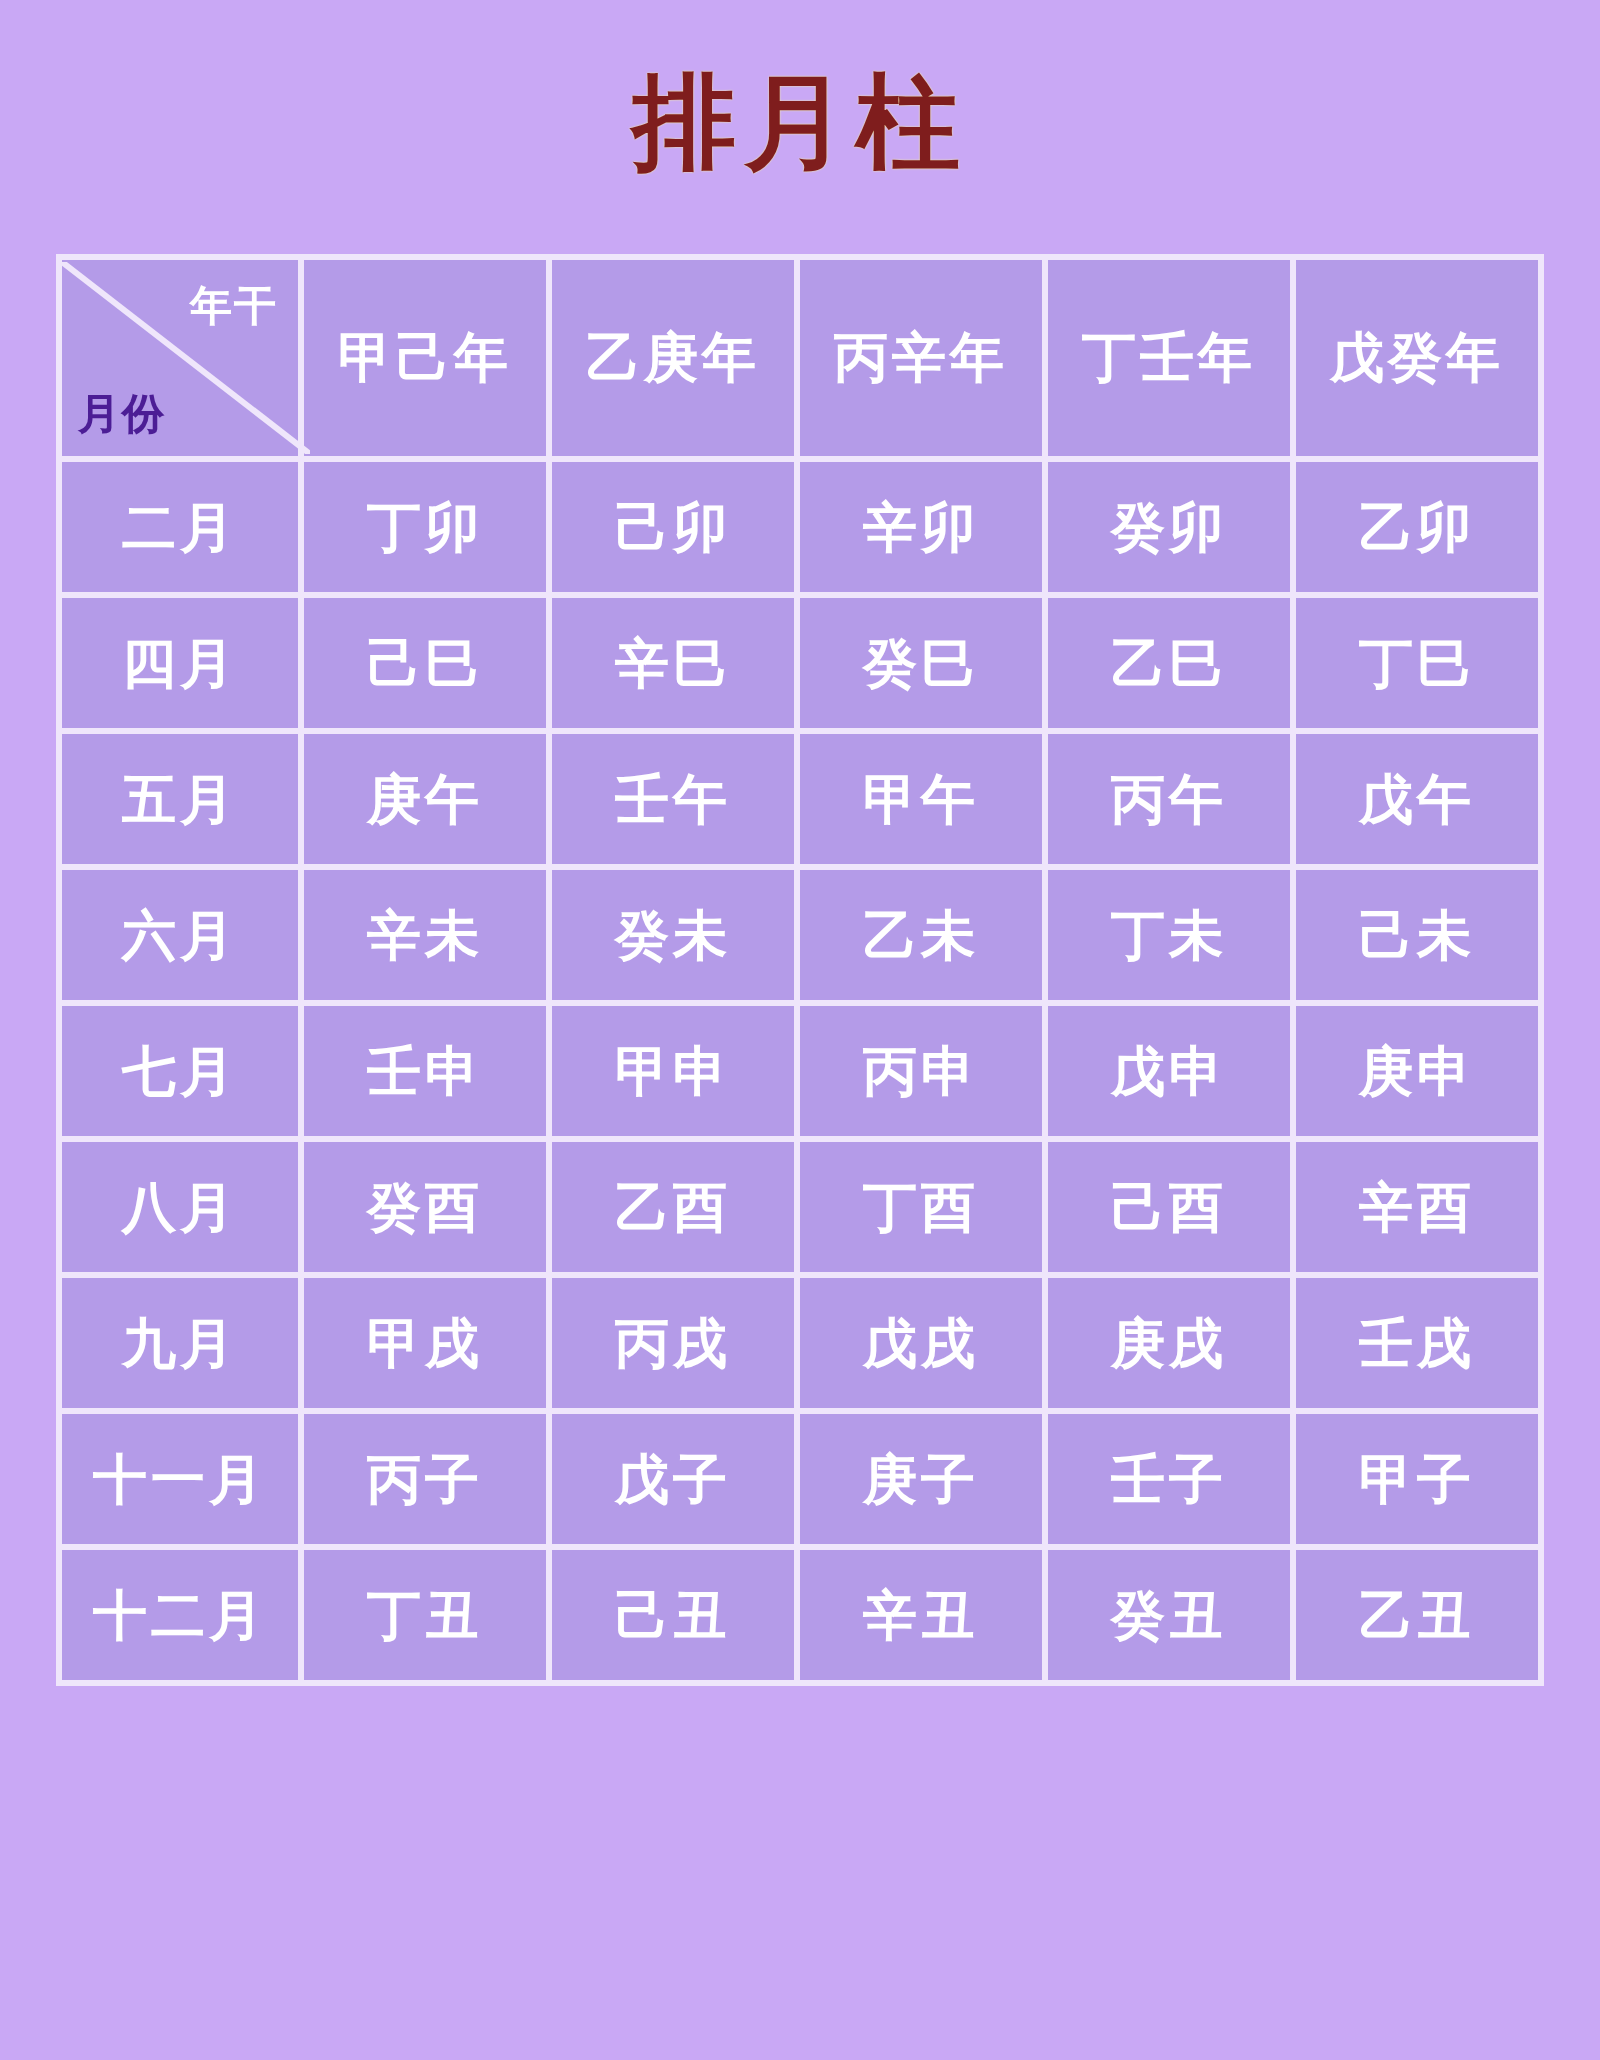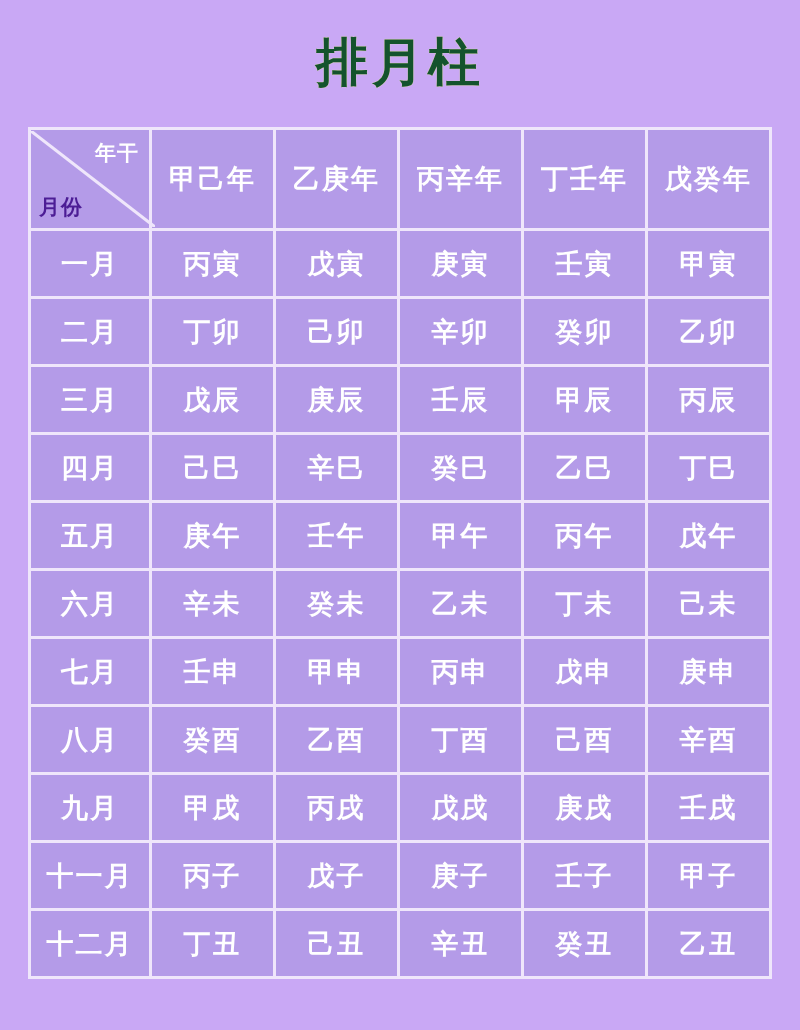--- a/index.html
+++ b/index.html
@@ -15,21 +15,21 @@
   }
   .page {
     width: 800px;
     height: 1030px;
     position: relative;
     background: #c9a8f5;
     box-sizing: border-box;
   }
   .title {
     text-align: center;
-    color: #14532d;
+    color: #7f1d1d;
     font-family: "Liberation Serif", serif;
     font-weight: bold;
     font-size: 52px;
     letter-spacing: 4px;
     padding-top: 34px;
     line-height: 1.1;
     text-shadow: 0 0 1px #fffb8f;
   }
   .table-wrap {
     margin: 36px auto 0 auto;
@@ -141,44 +141,28 @@
             </div>
           </td>
           <td class="head-cell">甲己年</td>
           <td class="head-cell">乙庚年</td>
           <td class="head-cell">丙辛年</td>
           <td class="head-cell">丁壬年</td>
           <td class="head-cell">戊癸年</td>
         </tr>
 
         <tr>
-          <td class="row-label">一月</td>
-          <td>丙寅</td>
-          <td>戊寅</td>
-          <td>庚寅</td>
-          <td>壬寅</td>
-          <td>甲寅</td>
-        </tr>
-        <tr>
           <td class="row-label">二月</td>
           <td>丁卯</td>
           <td>己卯</td>
           <td>辛卯</td>
           <td>癸卯</td>
           <td>乙卯</td>
         </tr>
         <tr>
-          <td class="row-label">三月</td>
-          <td>戊辰</td>
-          <td>庚辰</td>
-          <td>壬辰</td>
-          <td>甲辰</td>
-          <td>丙辰</td>
-        </tr>
-        <tr>
           <td class="row-label">四月</td>
           <td>己巳</td>
           <td>辛巳</td>
           <td>癸巳</td>
           <td>乙巳</td>
           <td>丁巳</td>
         </tr>
         <tr>
           <td class="row-label">五月</td>
           <td>庚午</td>

